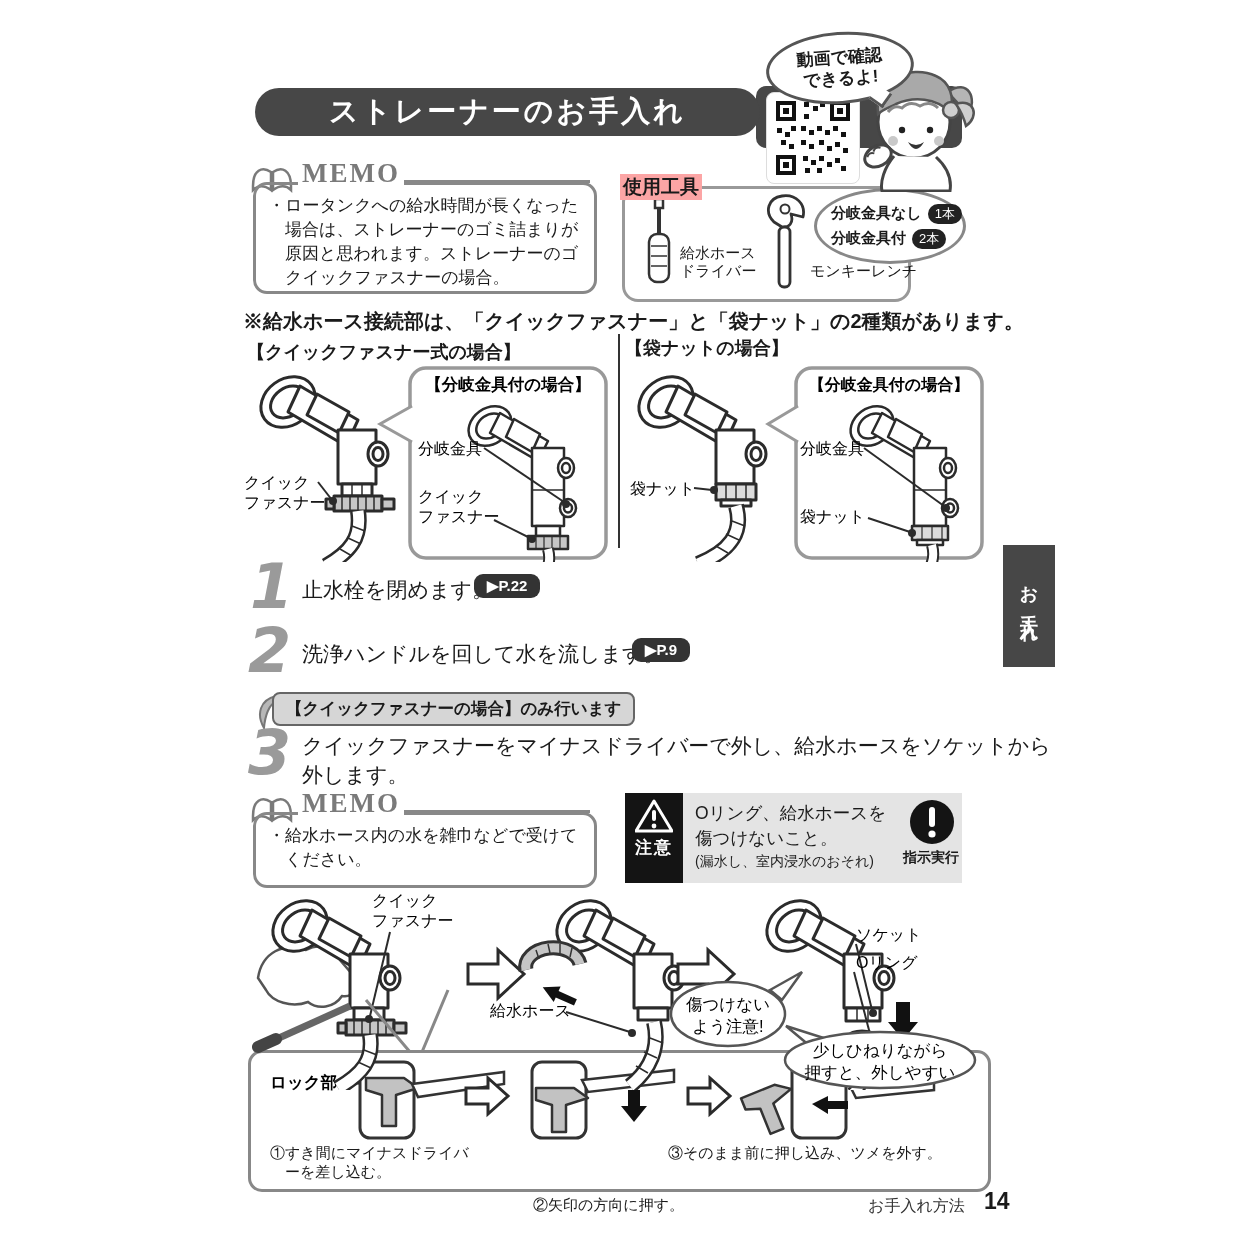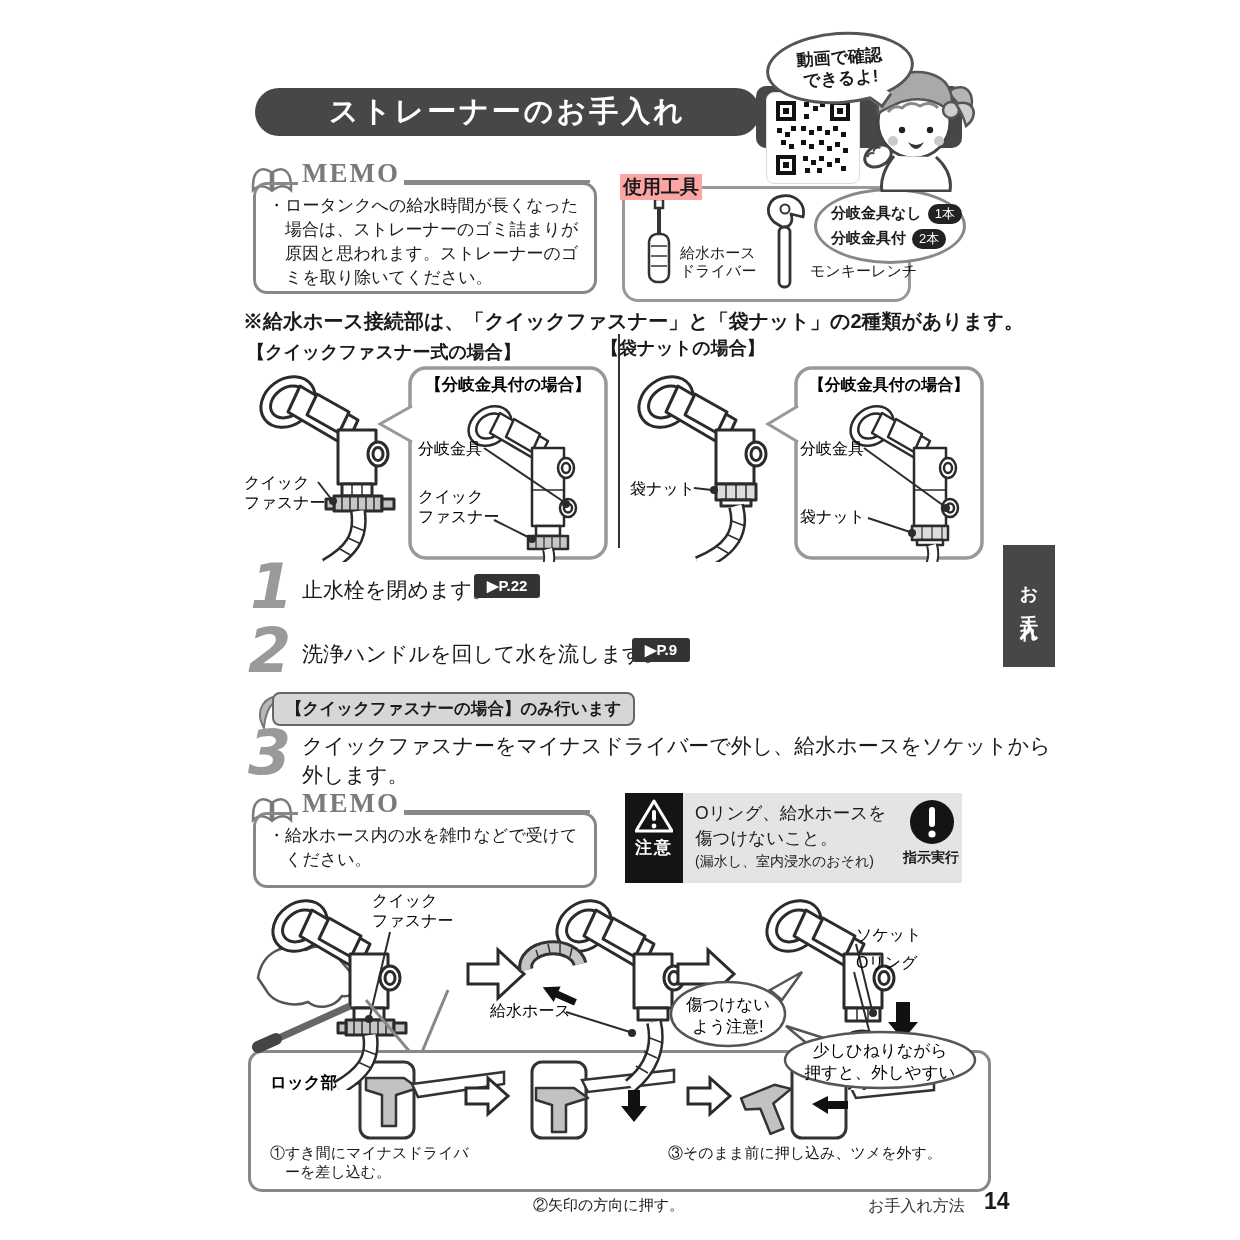--- a/index.html
+++ b/index.html
@@ -29,21 +29,21 @@
   .tool-name{font-size:15px;line-height:18px;}
   .tool-bubble{left:814px;top:188px;width:152px;height:76px;background:#fff;border:3px solid #888;
           border-radius:50%;z-index:3;display:flex;flex-direction:column;justify-content:center;gap:5px;padding-left:14px;box-sizing:border-box;}
   .tool-row{display:flex;align-items:center;font-size:15px;font-weight:bold;}
   .pill{background:#222;color:#fff;border-radius:10px;font-size:13px;font-weight:normal;padding:1px 7px;margin-left:6px;}
   .note{font-size:20px;font-weight:bold;}
   .sec-header{font-size:18px;font-weight:bold;}
   .divider{border-left:2.5px solid #333;}
   .step-num{font-family:"DejaVu Sans",sans-serif;font-style:italic;font-weight:bold;font-size:62px;color:#9a9a9a;line-height:1;}
   .step-text{font-size:21px;}
-  .ref-pill{background:#333;color:#fff;font-size:15px;font-weight:bold;border-radius:3px;padding:3px 13px;}
+  .ref-pill{background:#333;color:#fff;font-size:15px;font-weight:bold;border-radius:9px;padding:3px 13px;}
   .tag{left:272px;top:692px;background:#d6d6d6;border:2.5px solid #666;border-radius:8px;
        padding:4px 12px;font-size:16.5px;font-weight:bold;z-index:2;}
   .caution{left:625px;top:793px;width:337px;height:90px;background:#e4e4e4;}
   .caution-col{position:absolute;left:0;top:0;width:58px;height:90px;background:#141414;color:#fff;
        display:flex;flex-direction:column;align-items:center;justify-content:flex-start;padding-top:6px;box-sizing:border-box;}
   .caution-word{font-size:17px;font-weight:bold;letter-spacing:2px;margin-top:3px;}
   .caution-l12{font-size:17.5px;line-height:25px;}
   .caution-l3{font-size:14px;color:#222;}
   .mandatory-label{font-size:14px;font-weight:bold;}
   .lock-box{left:248px;top:1050px;width:737px;height:136px;border:3px solid #888;border-radius:14px;z-index:1;}
@@ -138,21 +138,21 @@
     <path d="M3,24 C3,8 12,4 21,10 L21,28 C14,23 8,23 3,28 Z" fill="#fff" stroke="#7a7a7a" stroke-width="2.5"></path>
     <path d="M41,24 C41,8 32,4 23,10 L23,28 C30,23 36,23 41,28 Z" fill="#fff" stroke="#7a7a7a" stroke-width="2.5"></path>
   </svg>
   <div class="abs memo-label" style="left:298px;top:158px">MEMO</div>
   <div class="abs memo-rule" style="left:402px;top:180px;width:188px"></div>
   <div class="abs memo-box" style="left:253px;top:182px;width:338px;height:106px"></div>
   <div class="abs memo-text" style="left:268px;top:194px">
     <div>・ロータンクへの給水時間が長くなった</div>
     <div class="ind">場合は、ストレーナーのゴミ詰まりが</div>
     <div class="ind">原因と思われます。ストレーナーのゴ</div>
-    <div class="ind">ミを取り除いてください。</div>
+    <div class="ind">クイックファスナーの場合。</div>
   </div>
 
   <div class="abs tools-label" style="left:620px;top:174px">使用工具</div>
   <div class="abs memo-rule" style="left:702px;top:186px;width:203px"></div>
   <div class="abs tools-box" style="left:622px;top:186px;width:283px;height:110px"></div>
   <svg class="abs" style="left:642px;top:198px" width="34" height="88" viewBox="0 0 34 88">
     <rect x="13" y="1" width="8" height="9" fill="#fff" stroke="#333" stroke-width="2.5"></rect>
     <rect x="15" y="10" width="4" height="26" fill="#333"></rect>
     <rect x="7" y="36" width="20" height="48" rx="8" fill="#fff" stroke="#333" stroke-width="2.5"></rect>
     <path d="M9,48 h16 M9,58 h16 M9,68 h16" stroke="#333" stroke-width="1.5"></path>
@@ -174,21 +174,21 @@
     </div>
     <div class="tool-row">
       <span>分岐金具付</span>
       <span class="pill">2本</span>
     </div>
   </div>
 
   <div class="abs note" style="left:243px;top:308px">※給水ホース接続部は、「クイックファスナー」と「袋ナット」の2種類があります。</div>
 
   <div class="abs sec-header" style="left:247px;top:340px">【クイックファスナー式の場合】</div>
-  <div class="abs sec-header" style="left:601px;top:336px">【袋ナットの場合】</div>
+  <div class="abs sec-header" style="left:625px;top:336px">【袋ナットの場合】</div>
   <div class="abs divider" style="left:618px;top:334px;height:214px"></div>
 
   <svg class="abs" style="left:240px;top:362px" width="372" height="200" viewBox="0 0 372 200">
     <g transform="translate(14,4)" stroke="#2b2b2b" stroke-width="3" fill="#fff" stroke-linejoin="round">
       <ellipse cx="34" cy="36" rx="29" ry="23" transform="rotate(-36 34 36)"></ellipse>
       <ellipse cx="34" cy="36" rx="19" ry="14" transform="rotate(-36 34 36)"></ellipse>
       <polygon points="46,20 104,54 92,80 34,46"></polygon>
       <polygon points="63,28 95,46 85,67 53,49"></polygon>
       <rect x="84" y="64" width="38" height="54"></rect>
       <ellipse cx="124" cy="88" rx="10" ry="12"></ellipse>

